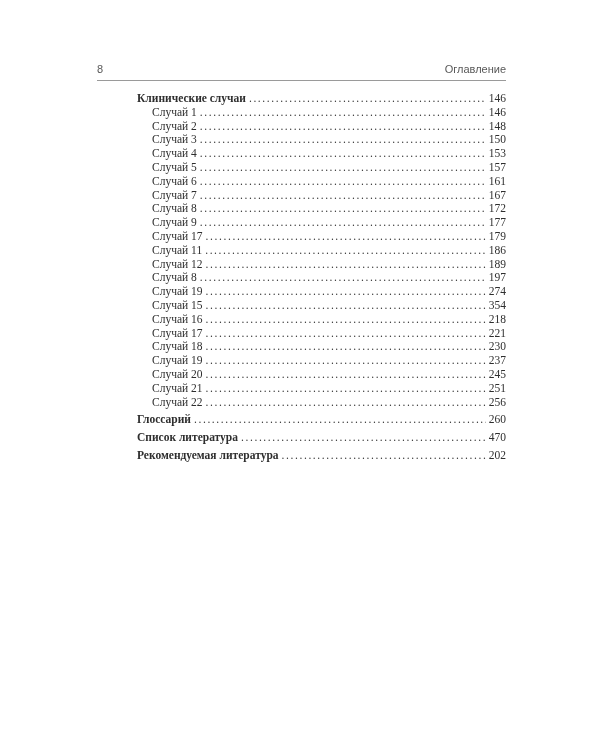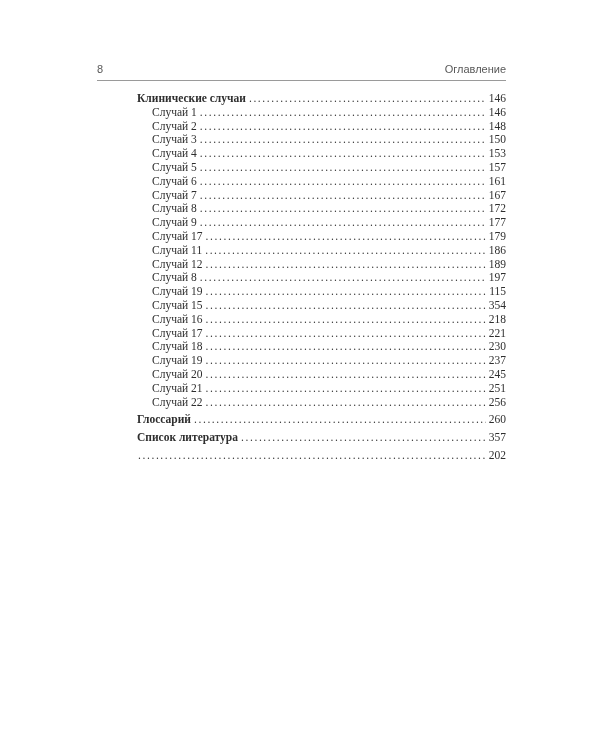--- a/index.html
+++ b/index.html
@@ -126,21 +126,21 @@
     <span class="toc-page">189</span>
   </div>
         <div class="toc-row lvl1">
     <span class="toc-label">Случай 8</span>
     <span class="toc-dots" aria-hidden="true">........................................................................................................................................................................................................</span>
     <span class="toc-page">197</span>
   </div>
         <div class="toc-row lvl1">
     <span class="toc-label">Случай 19</span>
     <span class="toc-dots" aria-hidden="true">........................................................................................................................................................................................................</span>
-    <span class="toc-page">115</span>
+    <span class="toc-page">274</span>
   </div>
         <div class="toc-row lvl1">
     <span class="toc-label">Случай 15</span>
     <span class="toc-dots" aria-hidden="true">........................................................................................................................................................................................................</span>
     <span class="toc-page">354</span>
   </div>
         <div class="toc-row lvl1">
     <span class="toc-label">Случай 16</span>
     <span class="toc-dots" aria-hidden="true">........................................................................................................................................................................................................</span>
     <span class="toc-page">218</span>
@@ -176,21 +176,22 @@
     <span class="toc-page">256</span>
   </div>
         <div class="toc-row bold spaced">
     <span class="toc-label">Глоссарий</span>
     <span class="toc-dots" aria-hidden="true">........................................................................................................................................................................................................</span>
     <span class="toc-page">260</span>
   </div>
         <div class="toc-row bold spaced">
     <span class="toc-label">Список литература</span>
     <span class="toc-dots" aria-hidden="true">........................................................................................................................................................................................................</span>
-    <span class="toc-page">357</span>
+    <span class="toc-page">470</span>
   </div>
         <div class="toc-row bold spaced">
+    <span class="toc-label">Рекомендуемая литература</span>
     <span class="toc-dots" aria-hidden="true">........................................................................................................................................................................................................</span>
     <span class="toc-page">202</span>
   </div>
       </div>
   </div>
 </div>
 
 </body></html>

